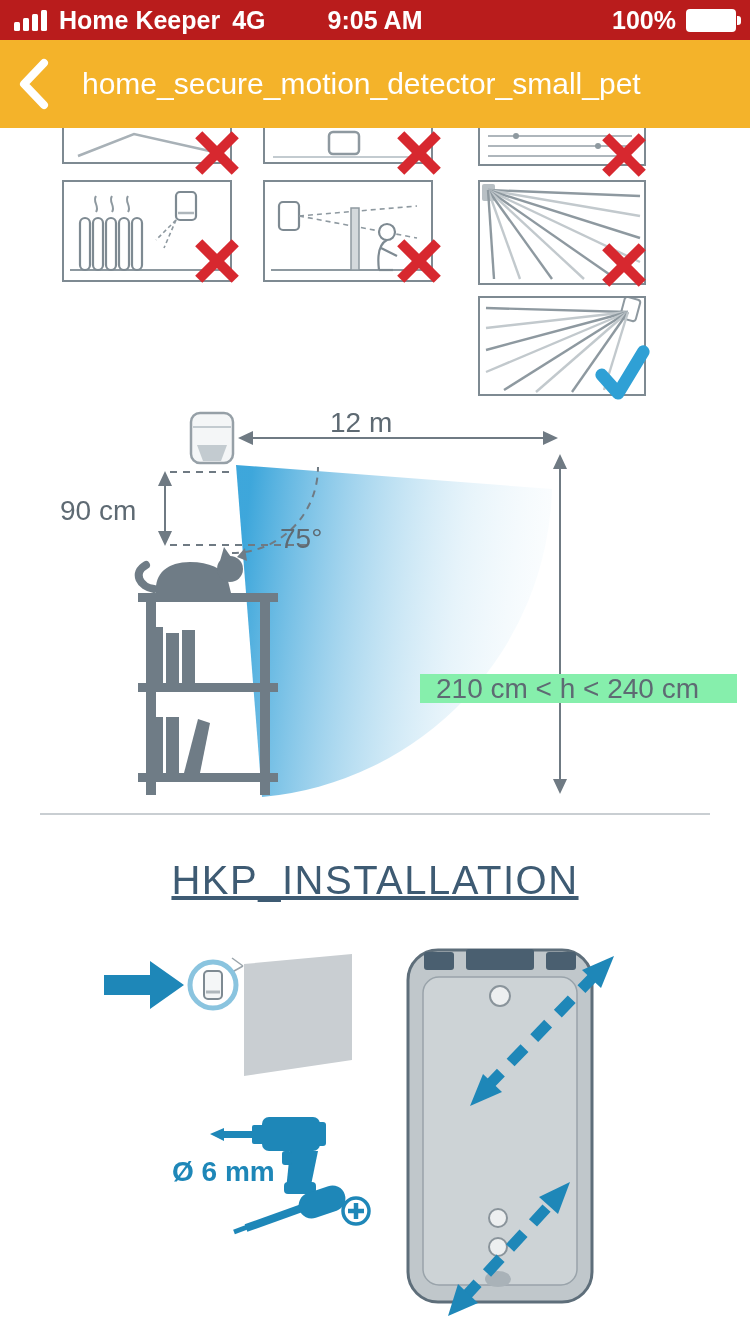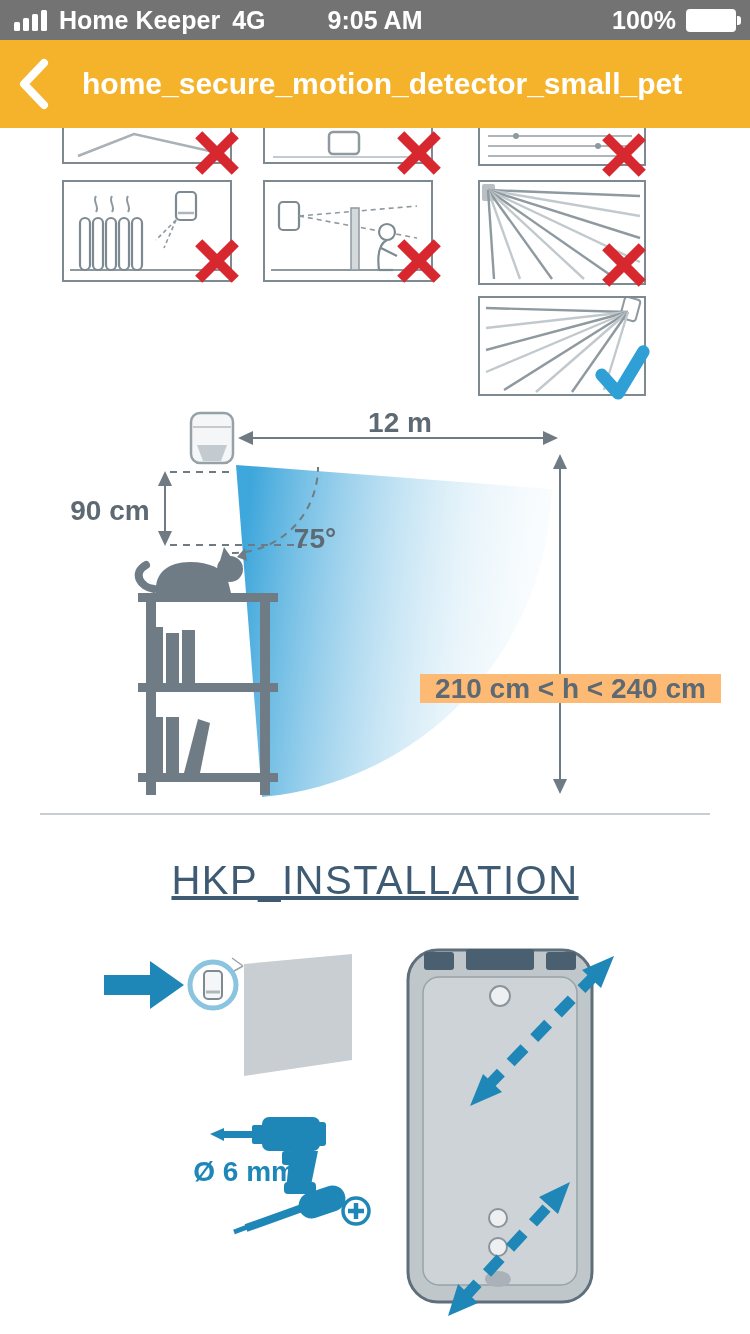--- a/index.html
+++ b/index.html
@@ -9,35 +9,35 @@
     font-family:"Liberation Sans", sans-serif;
   }
   
   .content{position:absolute;top:128px;left:0;width:750px;height:1206px;background:#fff;}
   .thumb{
     position:absolute;background:#fff;border:2px solid #7e8a92;box-sizing:border-box;overflow:hidden;
   }
   .thumb.cropped{border-top:none;}
   .mark{position:absolute;}
   .dim-label{
-    position:absolute;color:#5e6a73;font-size:28px;line-height:1.05;text-align:center;font-weight:bold;
-  }
-  .dim-label.on-line{background:#fdba74;padding:0 8px;}
+    position:absolute;color:#5e6a73;font-size:28px;line-height:1.05;
+  }
+  .dim-label.on-line{background:#86efac;padding:0 16px;}
   .section-heading{
     position:absolute;left:0;width:750px;text-align:center;
     color:#3e5b73;font-size:40px;font-weight:400;letter-spacing:1.5px;
   }
   .divider{position:absolute;left:40px;width:670px;height:2px;background:#c9ced2;}
   .tool-label{
-    position:absolute;color:#1e87b8;font-weight:700;font-size:28px;text-align:right;
+    position:absolute;color:#1e87b8;font-weight:700;font-size:28px;text-align:left;
   }
   .abs-svg{position:absolute;left:0;}
   
   .status-bar{
-    position:absolute;top:0;left:0;width:750px;height:40px;background:#737373;
+    position:absolute;top:0;left:0;width:750px;height:40px;background:#b91c1c;
     color:#fff;display:flex;align-items:center;justify-content:space-between;
     padding:0 14px;box-sizing:border-box;font-size:25px;font-weight:700;z-index:20;
   }
   .sb-left{display:flex;align-items:center;gap:12px;}
   .signal{display:flex;align-items:flex-end;gap:3px;height:22px;}
   .signal i{display:block;width:6px;background:#fff;border-radius:1.5px;}
   .signal i:nth-child(1){height:9px;}
   .signal i:nth-child(2){height:13px;}
   .signal i:nth-child(3){height:17px;}
   .signal i:nth-child(4){height:21px;}
@@ -48,21 +48,21 @@
     content:"";position:absolute;right:-5px;top:7px;width:4px;height:9px;
     background:#fff;border-radius:0 3px 3px 0;
   }
   
   .nav-bar{
     position:absolute;top:40px;left:0;width:750px;height:88px;background:#f4b32a;
     display:flex;align-items:center;gap:22px;color:#fff;
     padding:0 16px;box-sizing:border-box;z-index:20;
   }
   .back-button{width:44px;height:64px;display:flex;align-items:center;cursor:pointer;flex:0 0 auto;}
-  .nav-title{font-size:30px;font-weight:700;white-space:nowrap;overflow:hidden;}
+  .nav-title{font-size:30px;font-weight:400;white-space:nowrap;overflow:hidden;}
 </style>
 </head>
 <body>
 
 <div class="screen">
 
   <div class="content">
 
     <div class="thumb cropped" style="left:62px;top:0;width:170px;height:36px;">
       <svg width="166" height="32" viewBox="0 0 166 32">

